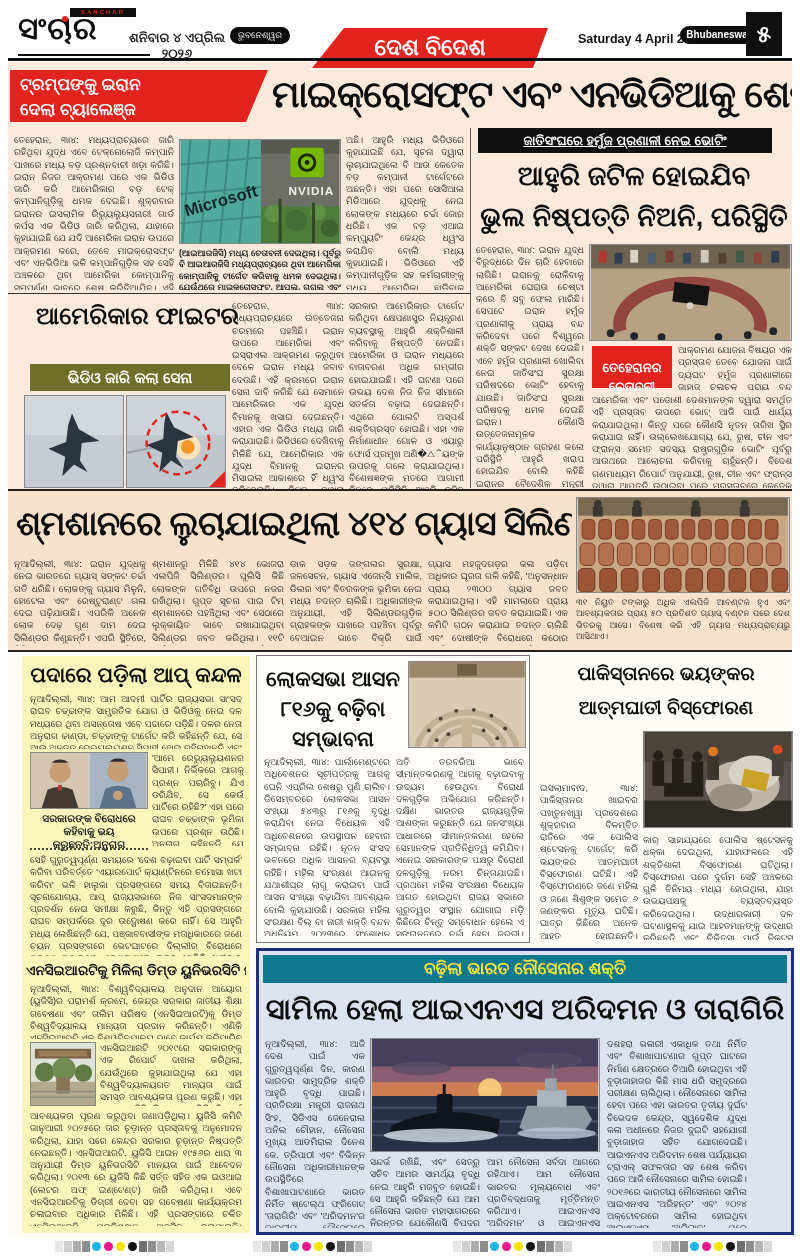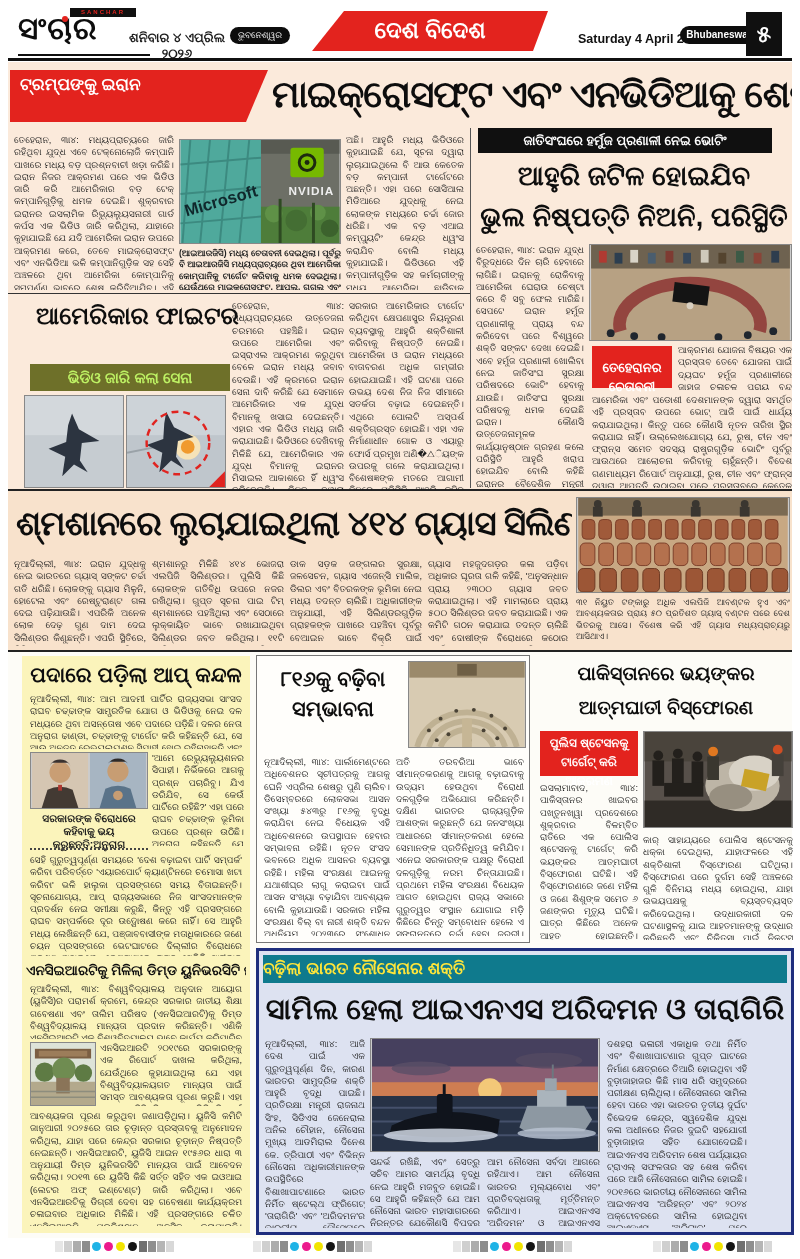--- a/index.html
+++ b/index.html
@@ -25,23 +25,23 @@
   .en-date{font-size:12.5px;font-weight:700;color:#111;}
   .page-box{background:#101010;color:#fff;font-size:23px;font-weight:700;text-align:center;line-height:44px;}
   .header-rule{left:8px;top:58px;width:784px;height:3px;background:#101010;}
   
   .bt{font-size:9.2px;line-height:12.3px;text-align:justify;overflow:hidden;color:#1d1d1d;word-break:break-word;}
   .cap{font-size:8.6px;line-height:11.4px;text-align:justify;font-weight:700;color:#222;overflow:hidden;}
   .hl{font-weight:700;color:#0d0d0d;overflow:hidden;}
   .nowrap{white-space:nowrap;}
   .center{text-align:center;}
   .kicker-red{background:#e3231e;color:#fff;font-weight:700;clip-path:polygon(0 0,100% 0,calc(100% - 22px) 100%,0 100%);}
-  .bar-black{background:#101010;color:#fff;font-weight:700;text-align:center;}
-  .bar-olive{background:#6e7029;color:#bef264;font-weight:700;text-align:center;}
-  .bar-teal{background:#0f7a8d;color:#ffe63a;font-weight:700;text-align:left;}
+  .bar-black{background:#101010;color:#fff;font-weight:700;text-align:center;text-decoration:underline;}
+  .bar-olive{background:#6e7029;color:#ffffff;font-weight:700;text-align:center;}
+  .bar-teal{background:#0f7a8d;color:#ffe63a;font-weight:700;text-align:center;}
   .box-red{background:#e3231e;color:#fff;font-weight:700;text-align:center;}
   .vrule{width:1px;background:#555;}
   .hrule{height:1px;background:#333;}
   .dotted{border-top:2px dotted #444;height:0;}
   .yellow-box{background:#fbf4bb;}
   .white-box{background:#fffefb;border:1px solid #777;box-sizing:border-box;}
   .navy-box{background:#dde2f1;border:3px solid #1f2e7d;box-sizing:border-box;}
   .photo{display:block;border:1px solid #888;box-sizing:border-box;background:#ccc;}
   
   .regmark{display:flex;align-items:center;gap:1px;height:11px;}
@@ -59,30 +59,31 @@
   <div class="abs bottom-zone"></div>
 
   <div class="abs" style="left:18px;top:12px;width:132px;height:46px">
     <div class="logo-strip">SANCHAR</div>
     <div class="logo-text">ସଂଚାର</div>
     <span class="logo-dot"></span>
   </div>
   <div class="abs logo-underline"></div>
   <div class="abs odia-date" style="left:127px;top:30px;width:100px;text-align:center">ଶନିବାର ୪ ଏପ୍ରିଲ ୨୦୨୬</div>
   <div class="abs pill" style="left:230px;top:27px;width:60px;height:17px;font-size:9px;line-height:17px">ଭୁବନେଶ୍ୱର</div>
-  <div class="abs banner-outer" style="left:310px;top:8px;width:240px;height:45px">
+  <div class="abs banner-outer" style="left:310px;top:25px;width:240px;height:45px">
     <div class="banner-inner">ଦେଶ ବିଦେଶ</div>
   </div>
   <div class="abs en-date" style="left:578px;top:32px;width:150px">Saturday 4 April 2026</div>
   <div class="abs pill" style="left:680px;top:26px;width:78px;height:18px;font-size:10px;font-weight:700;line-height:18px">Bhubaneswar</div>
   <div class="abs page-box" style="left:746px;top:12px;width:36px;height:44px">୫</div>
   <div class="abs header-rule"></div>
 
   <div class="abs kicker-red" style="left:10px;top:70px;width:258px;height:52px;font-size:17px;line-height:25px;padding:2px 0 0 10px;box-sizing:border-box">
     <div>ଟ୍ରମ୍ପଙ୍କୁ ଇରାନ</div>
+    <div>ଦେଲା ଚ୍ୟାଲେଞ୍ଜ</div>
   </div>
   <div class="abs hl nowrap center" style="left:272px;top:66px;width:520px;height:60px;font-size:37px;line-height:58px;letter-spacing:-1px">ମାଇକ୍ରୋସଫ୍ଟ ଏବଂ ଏନଭିଡିଆକୁ ଶେଷ କରିଦେବୁ</div>
 
   <div class="abs bt" style="left:14px;top:134px;width:160px;height:156px">ତେହେରାନ, ୩ା୪: ମଧ୍ୟପ୍ରାଚ୍ୟରେ ଜାରି ରହିଥିବା ଯୁଦ୍ଧ ଏବେ ଟେକ୍ନୋଲୋଜି କମ୍ପାନି ପାଖରେ ମଧ୍ୟ ବଡ଼ ପ୍ରଶ୍ନବାଚୀ ଖଡ଼ା କରିଛି। ଇରାନ ନିଜର ଆକ୍ରମଣ ପରେ ଏକ ଭିଡିଓ ଜାରି କରି ଆମେରିକାର ବଡ଼ ଟେକ୍ କମ୍ପାନିଗୁଡ଼ିକୁ ଧମକ ଦେଇଛି। ଶୁକ୍ରବାର ଇରାନର ଇସଲାମିକ ରିଭ୍ୟୁଲ୍ୟୁସନାରୀ ଗାର୍ଡ କର୍ପସ ଏକ ଭିଡିଓ ଜାରି କରିଥିଲା, ଯାହାରେ କୁହାଯାଇଛି ଯେ ଯଦି ଆମେରିକା ଇରାନ ଉପରେ ଆକ୍ରମଣ କରେ, ତେବେ ମାଇକ୍ରୋସଫ୍ଟ ଏବଂ ଏନଭିଡିଆ ଭଳି କମ୍ପାନିଗୁଡ଼ିକ ସହ ସେହି ଅଞ୍ଚଳରେ ଥିବା ଆମେରିକା କୋମ୍ପାନିକୁ ସମ୍ପୂର୍ଣ୍ଣ ଭାବରେ ଶେଷ କରିଦିଆଯିବ। ଏହି ଧମକ ପରେ ଟେକ୍ ଦୁନିଆରେ ହଇଚଇ ସୃଷ୍ଟି ହୋଇଛି।</div>
 
   <svg class="abs photo" style="left:179px;top:139px" width="162" height="105" viewBox="0 0 162 105">
     <rect x="0" y="0" width="82" height="105" fill="#4fa99c"></rect>
     <g stroke="#3c8a80" stroke-width="2">
       <line x1="10" y1="0" x2="2" y2="105"></line>
         <line x1="30" y1="0" x2="20" y2="105"></line>
@@ -282,20 +283,21 @@
     <g stroke="#8d8d7d" stroke-width="1.5">
         <line x1="0" y1="50" x2="66" y2="50"></line>
         <line x1="0" y1="56" x2="66" y2="56"></line>
       </g>
   </svg>
   <div class="abs bt" style="left:100px;top:1042px;width:142px;height:64px">ଏନସିଇଆରଟି ୨୦୧୯ରେ ସରକାରଙ୍କୁ ଏକ ରିପୋର୍ଟ ଦାଖଲ କରିଥିଲା, ଯେଉଁଥିରେ କୁହାଯାଇଥିଲା ଯେ ଏହା ବିଶ୍ୱବିଦ୍ୟାଳୟଗତ ମାନ୍ୟତା ପାଇଁ ସମସ୍ତ ଆବଶ୍ୟକତା ପୂରଣ କରୁଛି। ଏହା ପରେ, ୟୁଜିସି ବିଶେଷଜ୍ଞ କମିଟି ରିପୋର୍ଟ ସମୀକ୍ଷା କରିଥିଲା, ଯେଉଁଥିରେ ଏନସିଇଆରଟି ଏହି ବିଶ୍ୱବିଦ୍ୟାଳୟଗତ</div>
   <div class="abs bt" style="left:30px;top:1110px;width:212px;height:116px">ଆବଶ୍ୟକତା ପୂରଣ କରୁଥିବା ଜଣାପଡ଼ିଥିଲା। ୟୁଜିସି କମିଟି ଜାନୁଆରୀ ୨୦୨୫ରେ ତାର ଚୂଡ଼ାନ୍ତ ପ୍ରସ୍ତାବକୁ ଅନୁମୋଦନ କରିଥିଲା, ଯାହା ପରେ କେନ୍ଦ୍ର ସରକାର ଚୂଡ଼ାନ୍ତ ନିଷ୍ପତ୍ତି ନେଇଛନ୍ତି। ଏନସିଇଆରଟି, ୟୁଜିସି ଆଇନ ୧୯୫୬ର ଧାରା ୩ ଅନୁଯାୟୀ ଡିମ୍ଡ ୟୁନିଭରସିଟି ମାନ୍ୟତା ପାଇଁ ଆବେଦନ କରିଥିଲା। ୨୦୧୩ ରେ ୟୁଜିସି କିଛି ସର୍ତ୍ତ ସହିତ ଏକ ଇଓଆଇ (ଲେଟର ଅଫ୍ ଇଣ୍ଟେଣ୍ଟ) ଜାରି କରିଥିଲା। ଏବେ ଏନସିଇଆରଟିକୁ ଡିଗ୍ରୀ ଦେବା ସହ ଗବେଷଣା କାର୍ଯ୍ୟକ୍ରମ ଚଳାଇବାର ଅଧିକାର ମିଳିଛି। ଏହି ପ୍ରସଙ୍ଗରେ ଚଳିତ ଏନସିଇଆରଟି ପ୍ରତିଷ୍ଠାନ ଅବସ୍ଥିତ କରାଯାଇଛି। ଭେଟଘାଟରେ ଅଜମେର, ଭୋପାଳ, ଭୁବନେଶ୍ୱର, ମାଇସୁର, ଶିଲଂ, ଏବଂ ଅନ୍ୟ ସ୍ଥାନରେ ଥିବା ଏହାର ଆଞ୍ଚଳିକ ଶିକ୍ଷା ପ୍ରତିଷ୍ଠାନ ଲାଭାନ୍ୱିତ ହେବେ। ଏହି ମଧ୍ୟରୁ ମିଳିତ ଏନସିଇଆରଟିକୁ ପୂର୍ଣ୍ଣ ବର୍ଗର ବିଶ୍ୱବିଦ୍ୟାଳୟ ମାନ୍ୟତା ପ୍ରଦାନ କରାଯାଇଛି।</div>
 
   <div class="abs white-box" style="left:256px;top:655px;width:274px;height:288px"></div>
   <div class="abs hl center" style="left:262px;top:664px;width:142px;font-size:21px;line-height:30px">
+    <div>ଲୋକସଭା ଆସନ</div>
     <div>୮୧୬କୁ ବଢ଼ିବା</div>
     <div>ସମ୍ଭାବନା</div>
   </div>
   <svg class="abs photo" style="left:408px;top:661px" width="118" height="87" viewBox="0 0 118 87">
     <rect width="118" height="87" fill="#d8cbb2"></rect>
     <rect width="118" height="16" fill="#9b8a6b"></rect>
     <rect x="49" y="2" width="20" height="12" fill="#6e5f45"></rect>
     <g fill="none" stroke="#bfb193" stroke-width="6">
       <path d="M8,87 A52,44 0 0 1 110,87"></path>
       <path d="M20,87 A40,34 0 0 1 98,87"></path>
@@ -316,24 +318,20 @@
         <circle cx="62" cy="80" r="2"></circle>
     </g>
     <rect x="54" y="58" width="10" height="29" fill="#c6b695"></rect>
   </svg>
   <div class="abs bt" style="left:264px;top:756px;width:126px;height:180px">ନୂଆଦିଲ୍ଲୀ, ୩ା୪: ପାର୍ଲାମେଣ୍ଟରେ ଅଧିବେଶନର ସୂଚୀପତ୍ରକୁ ଆଗକୁ ଘେନି ଏପ୍ରିଲ ଶେଷରୁ ପୁଣି ଚାଲିବ। ଡିସେମ୍ବରରେ ଲୋକସଭା ଆସନ ସଂଖ୍ୟା ୫୪୩ରୁ ୮୧୬କୁ ବୃଦ୍ଧି କରାଯିବା ନେଇ ବିଧେୟକ ଏହି ଅଧିବେଶନରେ ଉପସ୍ଥାପନ ହେବାର ସମ୍ଭାବନା ରହିଛି। ନୂତନ ସଂସଦ ଭବନରେ ଅଧିକ ଆସନର ବ୍ୟବସ୍ଥା ରହିଛି। ମହିଳା ସଂରକ୍ଷଣ ଆଇନକୁ ଯଥାଶୀଘ୍ର ଲାଗୁ କରାଇବା ପାଇଁ ଆସନ ସଂଖ୍ୟା ବଢ଼ାଯିବା ଆବଶ୍ୟକ ବୋଲି କୁହାଯାଉଛି। ସରକାର ମହିଳା ସଂରକ୍ଷଣ ବିଲ୍ ବା ନାରୀ ଶକ୍ତି ବନ୍ଦନ ଅଧିନିୟମ, ୨୦୨୩ରେ ସଂଶୋଧନ ଆଣି କେତେକ ବିନ୍ଦୁକୁ ସ୍ପଷ୍ଟ କରାଇବା ପାଇଁ ଚେଷ୍ଟାରେ ଅଛି। ତେବେ ରାଜ୍ୟ ବିଧାନସଭା ନିର୍ବାଚନ ପୂର୍ବରୁ କେନ୍ଦ୍ର ରାଜନୈତିକ ଫାଇଦା ଉଠାଇବା ପାଇଁ</div>
   <div class="abs bt" style="left:396px;top:756px;width:128px;height:180px">ଅତି ତରବରିଆ ଭାବେ ସୀମାନ୍ତକରଣକୁ ଆଗକୁ ବଢ଼ାଇବାକୁ ଉଦ୍ୟମ ହେଉଥିବା ବିରୋଧୀ ଦଳଗୁଡ଼ିକ ଅଭିଯୋଗ କରିଛନ୍ତି। ଦକ୍ଷିଣ ଭାରତର ରାଜ୍ୟଗୁଡ଼ିକ ଆଶଙ୍କା କରୁଛନ୍ତି ଯେ ଜନସଂଖ୍ୟା ଆଧାରରେ ସୀମାନ୍ତକରଣ ହେଲେ ସେମାନଙ୍କ ପ୍ରତିନିଧିତ୍ୱ କମିଯିବ। ଏନେଇ ସରକାରଙ୍କ ପକ୍ଷରୁ ବିରୋଧୀ ଦଳଗୁଡ଼ିକୁ ନରମ ଚିନ୍ତାଯାଇଛି। ପ୍ରଥମେ ମହିଳା ସଂରକ୍ଷଣ ବିଧେୟକ ଆଗତ ହୋଇଥିବା ରାଜ୍ୟ ସଭାରେ ଗୁରୁତ୍ୱର ସଂସ୍ଥାନ ଯୋଗାଇ ମଡ଼ି କିଛିରେ ଚିନ୍ତୁ ସମ୍ବୋଧନ ହେଲେ ଏ ସଙ୍କ୍ରାନ୍ତରେ ଚର୍ଚ୍ଚା ହେବା ଜରୁରୀ। ନିର୍ବାଚନ ଶେଷ ହେବା ପରେ ଏପ୍ରିଲ ୧୬ରେ ଏକ ସର୍ବଦଳୀୟ ବୈଠକ ଡକାଯାଇଛି। ବିରୋଧୀ ଦଳଗୁଡ଼ିକ ଜାରି କରିଛନ୍ତି। ନିର୍ବାଚନ ହେତୁକୁ ଚିଲା ରାଜ୍ୟସଭାରେ ଆଉଥରେ ଆଲୋଚନା ପରେ ହିଁ ନିଷ୍ପତ୍ତି ନିଆଯିବା ଉଚିତ ବୋଲି ସରକାର ଏହି ବିଲ୍କୁ ଆଣିବା ପାଇଁ ସହମତି ଲୋଡ଼ୁଛନ୍ତି।</div>
 
   <div class="abs hl center" style="left:538px;top:657px;width:256px;font-size:19px;line-height:34px">
     <div>ପାକିସ୍ତାନରେ ଭୟଙ୍କର</div>
     <div>ଆତ୍ମଘାତୀ ବିସ୍ଫୋରଣ</div>
-  </div>
-  <div class="abs box-red" style="left:540px;top:731px;width:98px;height:45px;font-size:12px;line-height:19px;padding-top:3px;box-sizing:border-box">
-    <div>ପୁଲିସ ଷ୍ଟେସନକୁ</div>
-    <div>ଟାର୍ଗେଟ୍ କରି ଆକ୍ରମଣ</div>
   </div>
   <svg class="abs photo" style="left:643px;top:731px" width="150" height="97" viewBox="0 0 150 97">
     <rect width="150" height="97" fill="#57504a"></rect>
     <rect y="0" width="150" height="30" fill="#4a443c"></rect>
     <rect y="70" width="150" height="27" fill="#2f2b26"></rect>
     <ellipse cx="100" cy="55" rx="38" ry="26" fill="#bdb5a6"></ellipse>
     <ellipse cx="112" cy="42" rx="26" ry="18" fill="#d8d2c6"></ellipse>
     <ellipse cx="88" cy="66" rx="22" ry="13" fill="#978f80"></ellipse>
     <rect x="100" y="40" width="26" height="18" fill="#c9a227" transform="rotate(12 113 49)"></rect>
     <g fill="#23201c">

